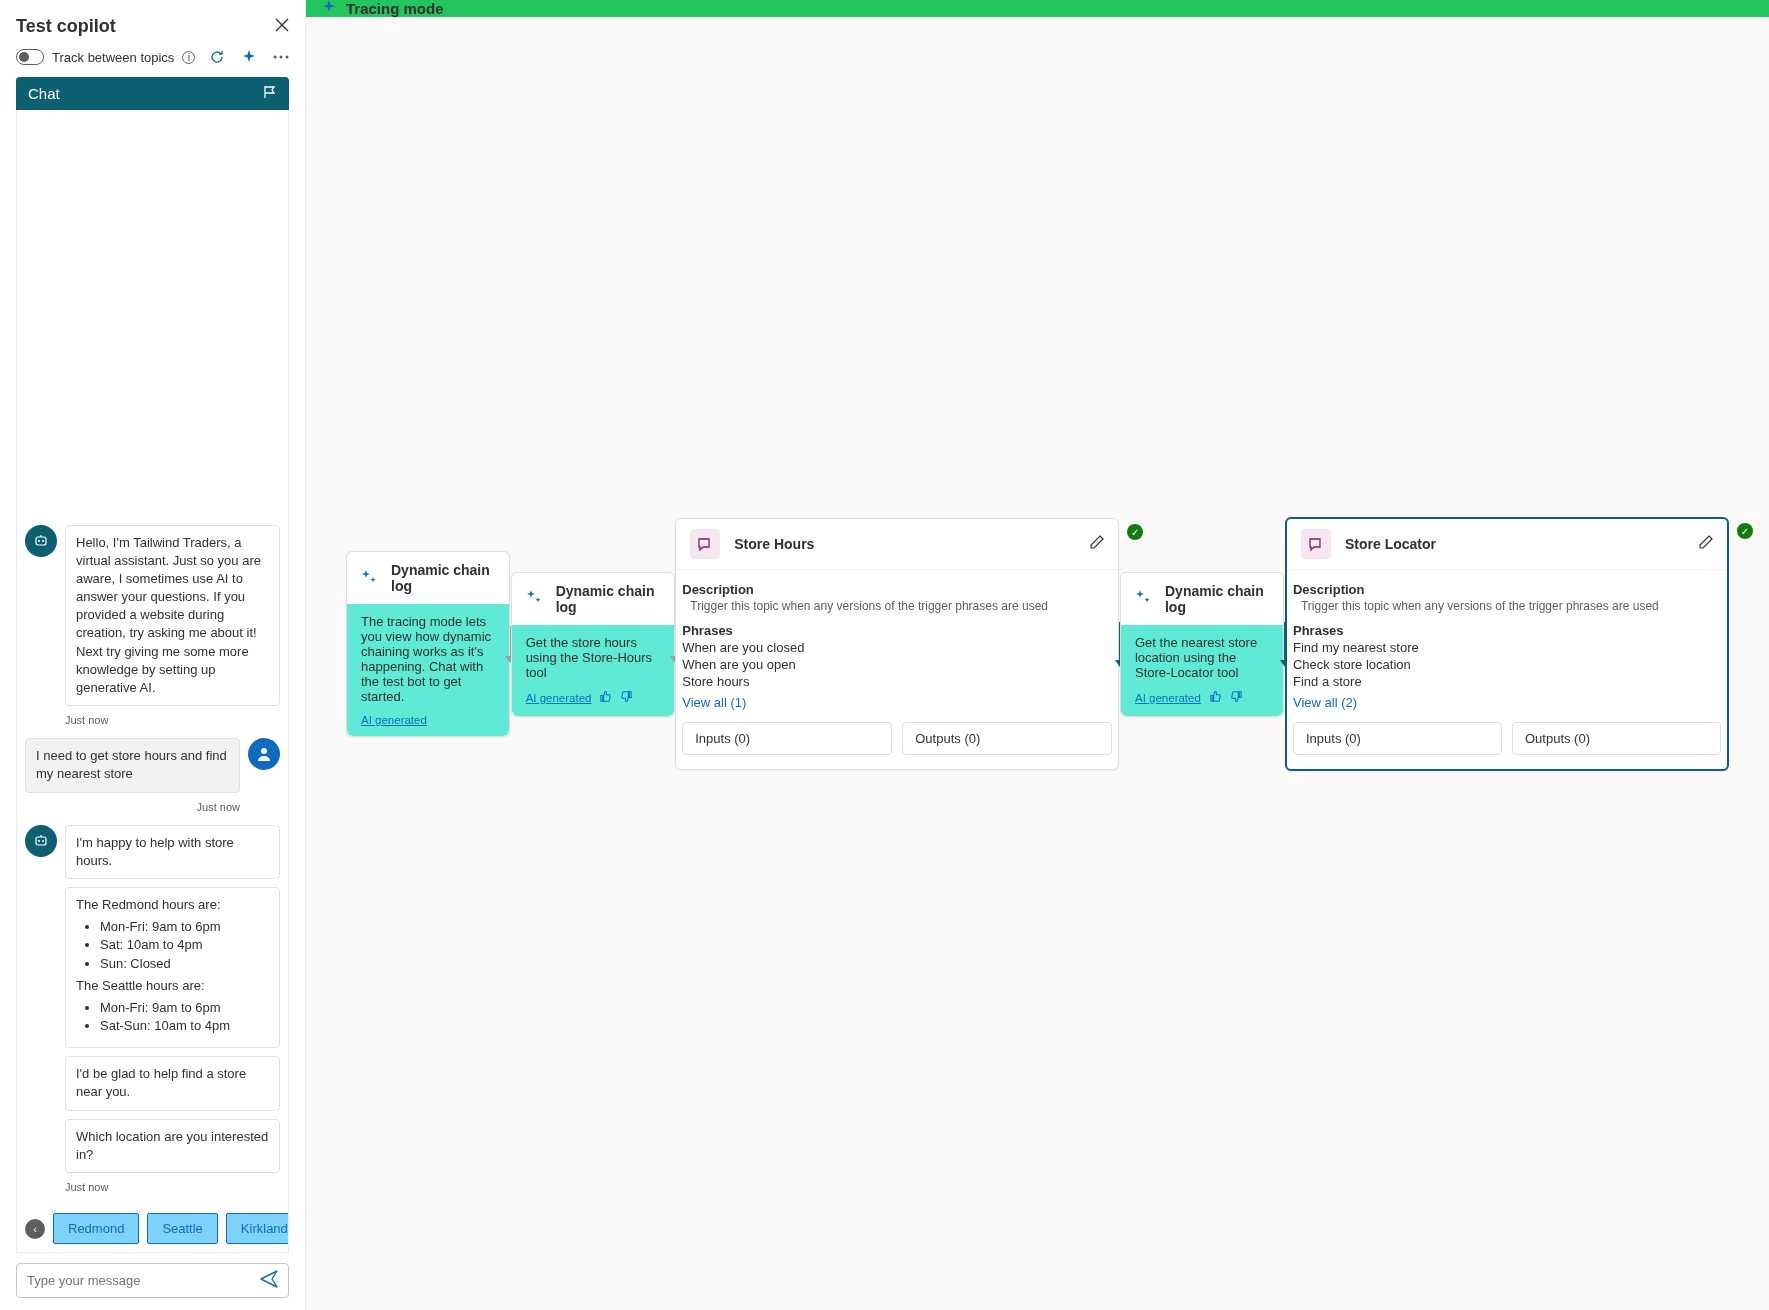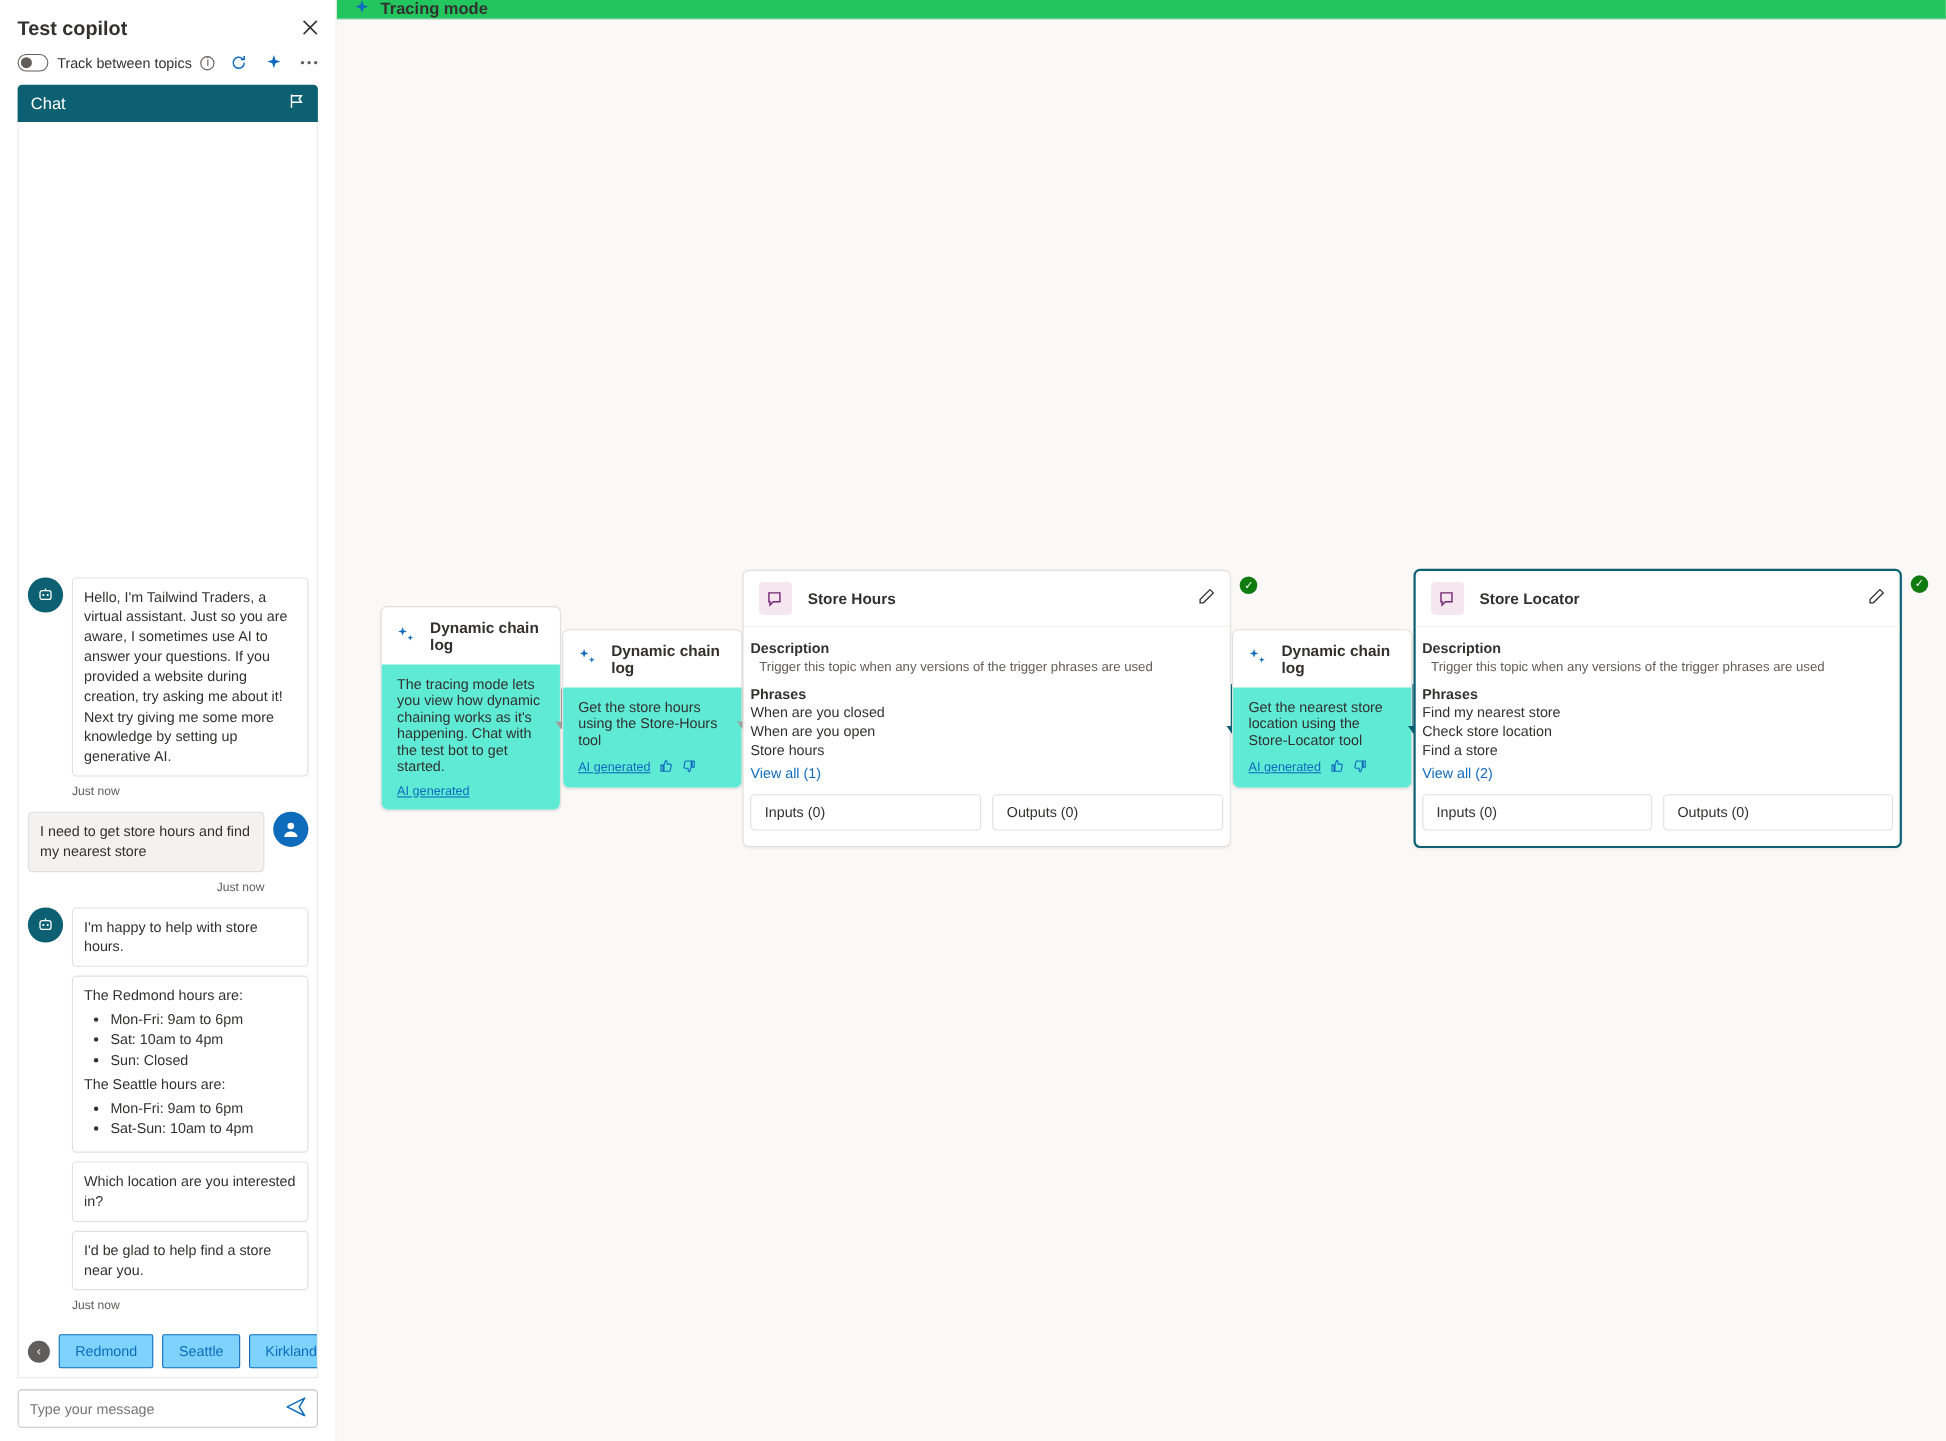--- a/index.html
+++ b/index.html
@@ -226,22 +226,22 @@
             <li>Mon-Fri: 9am to 6pm</li>
             <li>Sat: 10am to 4pm</li>
             <li>Sun: Closed</li>
           </ul>
           <div>The Seattle hours are:</div>
           <ul>
             <li>Mon-Fri: 9am to 6pm</li>
             <li>Sat-Sun: 10am to 4pm</li>
           </ul>
         </div>
+        <div class="bubble">I'd be glad to help find a store near you.</div>
         <div class="bubble">Which location are you interested in?</div>
-        <div class="bubble">I'd be glad to help find a store near you.</div>
       </div>
     </div>
     <div class="timestamp">Just now</div>
 
     <div class="suggestions">
       <div class="sugg-arrow">‹</div>
       <button class="sugg-btn">Redmond</button>
       <button class="sugg-btn">Seattle</button>
       <button class="sugg-btn">Kirkland</button>
 

